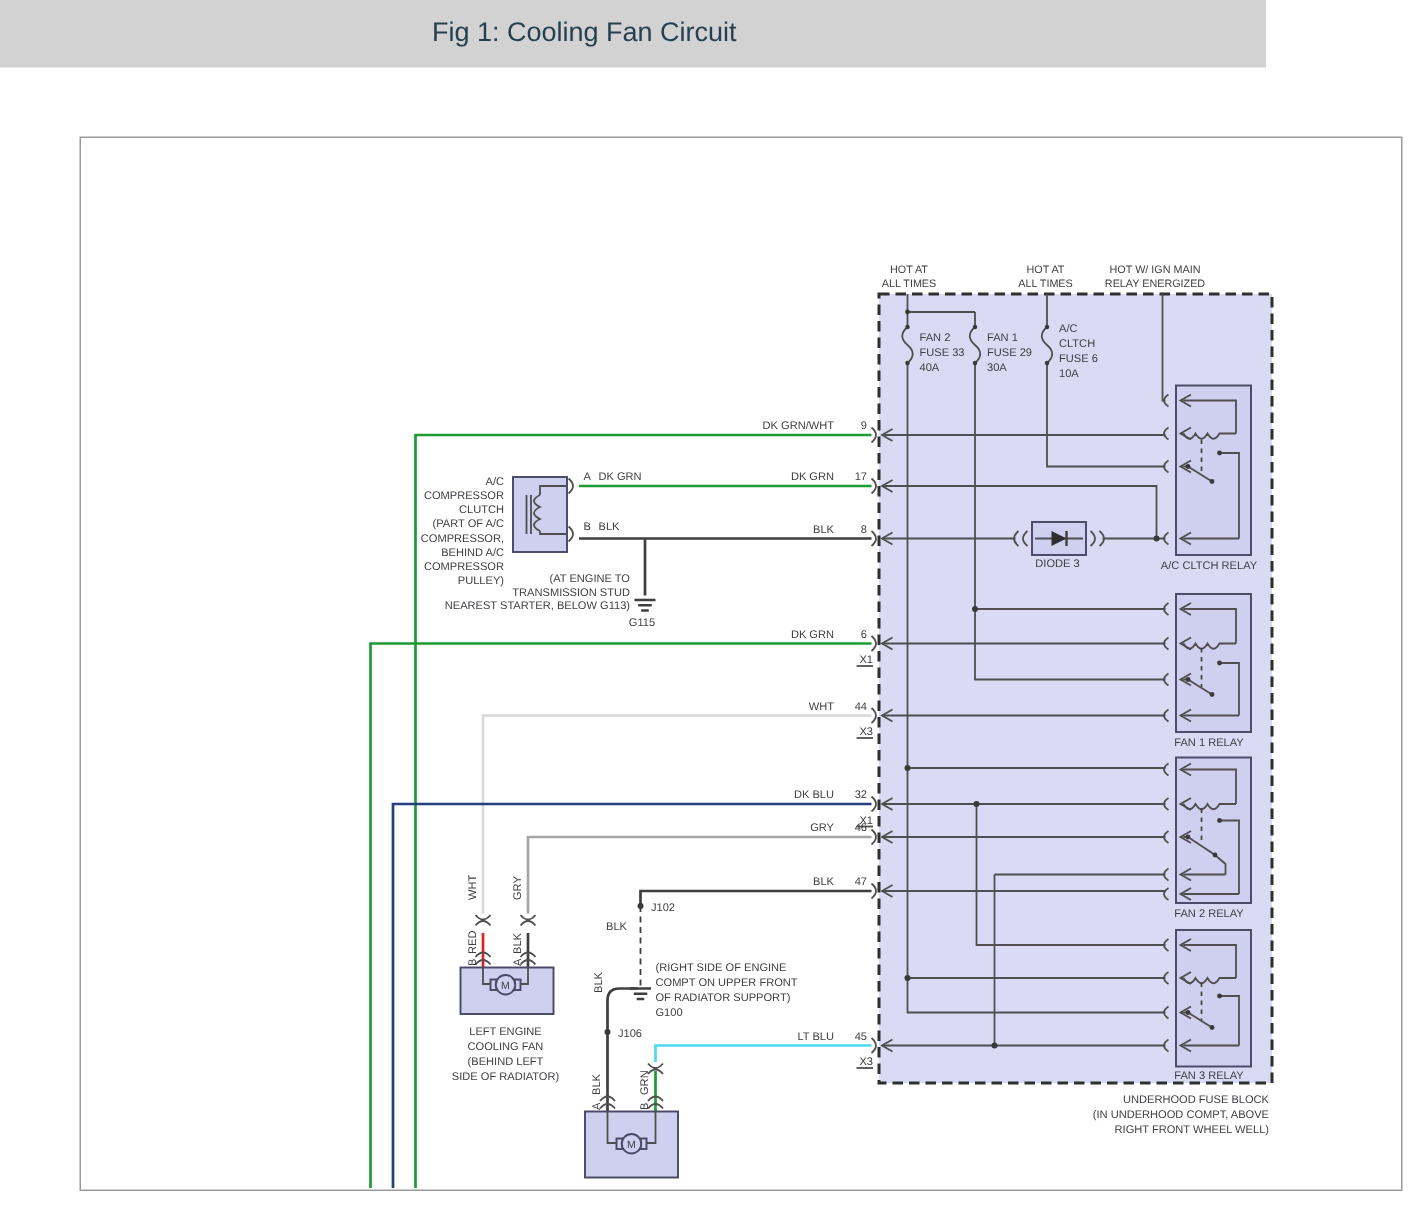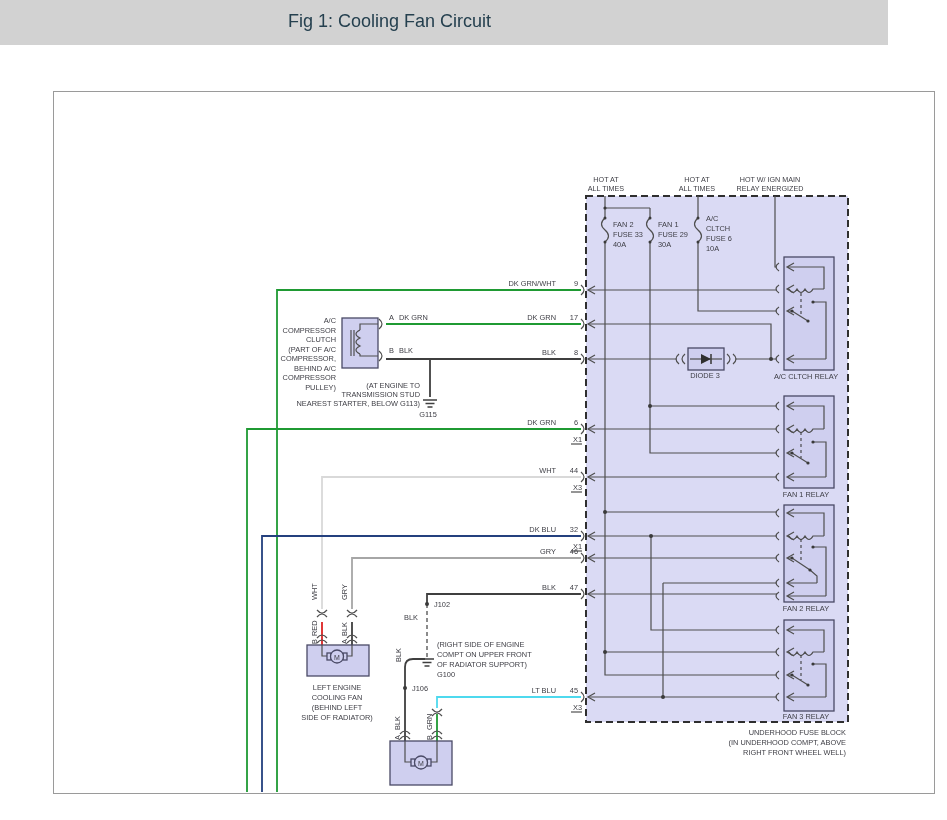--- a/index.html
+++ b/index.html
@@ -1,16 +1,16 @@
 <!DOCTYPE html>
 <html><head>
 <meta charset="utf-8">
 <style>
   html,body{margin:0;padding:0;background:#ffffff;width:947px;height:820px;overflow:hidden;}
-  .header{position:absolute;left:0;top:0;width:888px;height:45px;background:#d2d2d2;}
+  .header{position:absolute;left:0;top:0;width:797px;height:45px;background:#d2d2d2;padding-left:47px;}
   .header .title{position:absolute;left:288px;top:11px;font:18px "Liberation Sans",sans-serif;color:#25404f;}
   .panel{position:absolute;left:53px;top:91px;width:880px;height:701px;background:#fff;border:1px solid #9a9a9a;}
   svg{position:absolute;left:0;top:0;}
   .ln{fill:none;stroke:#4f4f4f;stroke-width:1.2;}
   .lnb{fill:none;stroke:#3f3f3f;stroke-width:1.6;}
   .dash{fill:none;stroke:#3f3f3f;stroke-width:1.2;stroke-dasharray:4 3;}
   .rdash{fill:none;stroke:#3f3f3f;stroke-width:1.1;stroke-dasharray:3 3;}
   .cw{fill:none;stroke-width:1.8;}
   .blk-box{fill:#dadaf4;stroke:#2f2f2f;stroke-width:2;stroke-dasharray:7 4;}
   .comp{fill:#cfcfef;stroke:#4a4a66;stroke-width:1.3;}

